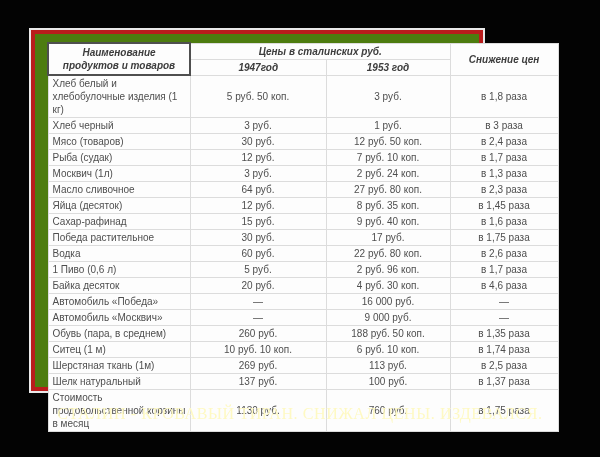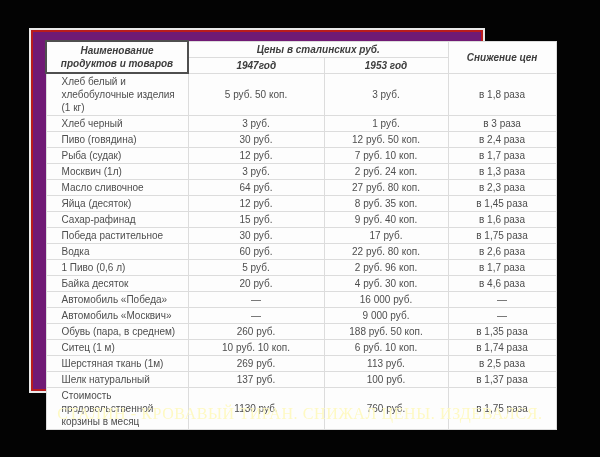--- a/index.html
+++ b/index.html
@@ -14,22 +14,22 @@
     overflow: hidden;
     font-family: "Liberation Sans", sans-serif;
   }
   .frame {
     position: absolute;
     left: 31px;
     top: 30px;
     width: 452px;
     height: 361px;
     box-sizing: border-box;
-    background: #701a75;
-    border: 2px solid #b91c1c;
+    background: #4d7c0f;
+    border: 4px solid #b91c1c;
     box-shadow: 0 0 0 2px #e9e9e9;
     padding: 8px 4px 5px 12px;
   }
   table.price-table {
     border-collapse: collapse;
     table-layout: fixed;
     width: 510px;
     color: #4e4e4e;
     font-size: 10px;
   }
@@ -50,21 +50,21 @@
     font-style: italic;
     color: #3d3d3d;
     text-align: center;
   }
   .price-table th.name-hdr {
     border: 2px solid #4f4f4f;
     white-space: pre-line;
   }
   .price-table td.c-name {
     text-align: left;
-    padding-left: 15px;
+    padding-left: 4px;
   }
   .price-table td.c-val {
     text-align: center;
   }
   .caption {
     position: absolute;
     left: 0;
     top: 404px;
     width: 600px;
     text-align: center;
@@ -116,21 +116,21 @@
             <td class="c-val">3 руб.</td>
             <td class="c-val">в 1,8 раза</td>
           </tr>
           <tr>
             <td class="c-name">Хлеб черный</td>
             <td class="c-val">3 руб.</td>
             <td class="c-val">1 руб.</td>
             <td class="c-val">в 3 раза</td>
           </tr>
           <tr>
-            <td class="c-name">Пиво (говядина)</td>
+            <td class="c-name">Мясо (товаров)</td>
             <td class="c-val">30 руб.</td>
             <td class="c-val">12 руб. 50 коп.</td>
             <td class="c-val">в 2,4 раза</td>
           </tr>
           <tr>
             <td class="c-name">Рыба (судак)</td>
             <td class="c-val">12 руб.</td>
             <td class="c-val">7 руб. 10 коп.</td>
             <td class="c-val">в 1,7 раза</td>
           </tr>

